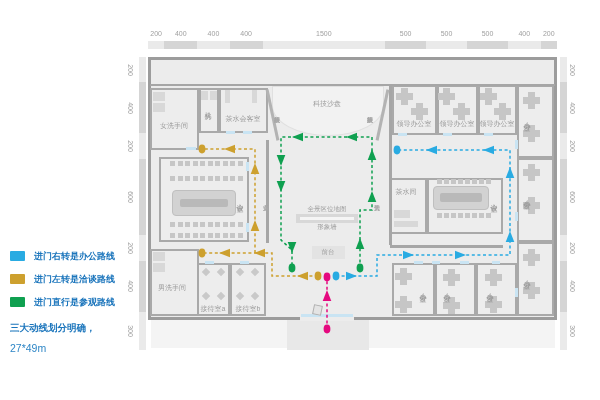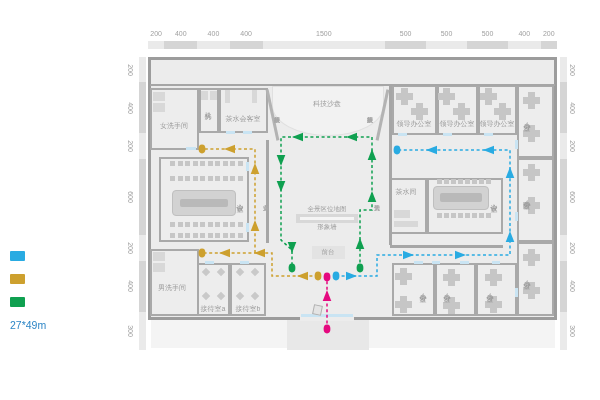--- a/index.html
+++ b/index.html
@@ -310,22 +310,26 @@
           <ellipse cx="327" cy="329" rx="3.4" ry="4.4" fill="#E5097F"></ellipse>
           <ellipse cx="327" cy="277" rx="3.4" ry="4.4" fill="#E5097F"></ellipse>
           <path d="M6,0 L-5,4.3 L-5,-4.3 Z" fill="#E5097F" transform="translate(327,296) rotate(-90)"></path>
         </g>
       </svg>
     </div>
 
   <div class="legend">
     <div class="lrow">
       <span class="sw" style="background: rgb(41, 171, 226);"></span>
+      <span class="ltext">进门右转是办公路线</span>
     </div>
     <div class="lrow">
       <span class="sw" style="background: rgb(205, 160, 46);"></span>
+      <span class="ltext">进门左转是洽谈路线</span>
     </div>
     <div class="lrow">
       <span class="sw" style="background: rgb(15, 160, 80);"></span>
+      <span class="ltext">进门直行是参观路线</span>
     </div>
+    <div class="note">三大动线划分明确，</div>
     <div class="scale">27*49m</div>
   </div>
 </div>
 
 </body></html>

